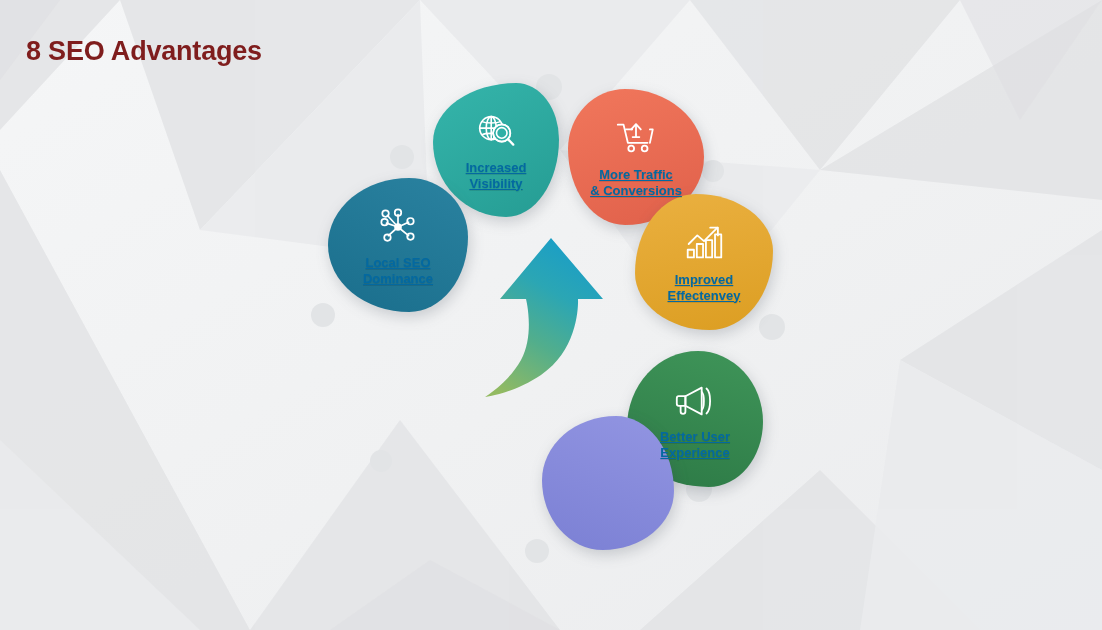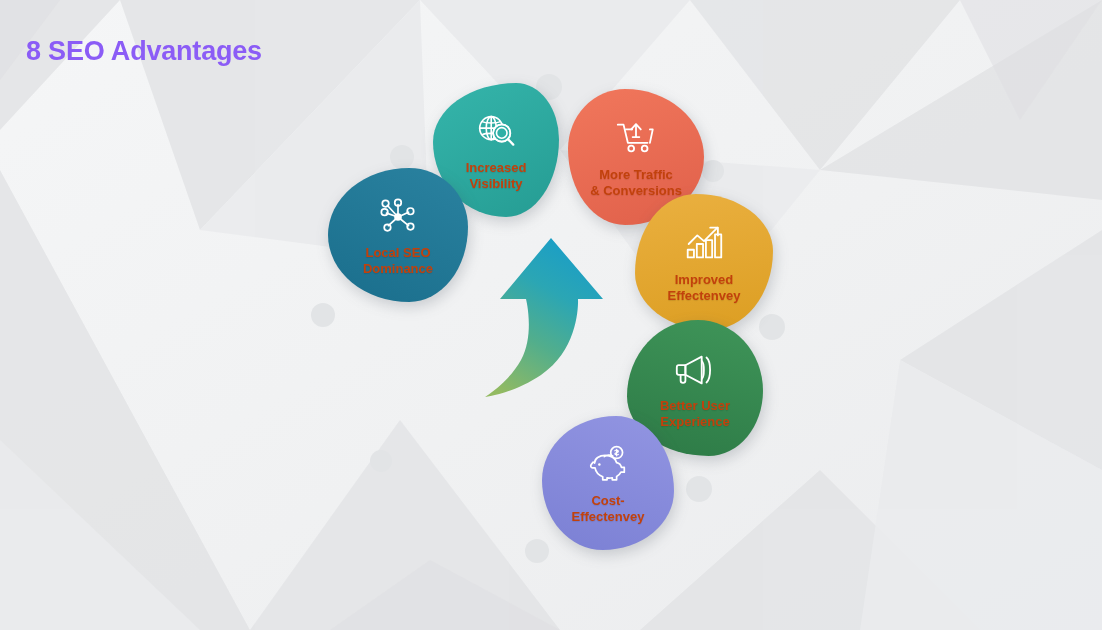--- a/index.html
+++ b/index.html
@@ -27,21 +27,21 @@
     height: 630px;
   }
 
   
   #page-title {
     position: absolute;
     left: 26px;
     top: 36px;
     font-size: 27px;
     font-weight: bold;
-    color: #8b5cf6;
+    color: #7f1d1d;
     letter-spacing: -0.2px;
     white-space: nowrap;
   }
 
   
   #wheel {
     position: absolute;
     left: 301px;
     top: 61px;
     width: 500px;
@@ -90,27 +90,28 @@
     margin-bottom: 5px;
   }
 
   .petal-icon svg {
     width: 100%;
     height: 100%;
     display: block;
   }
 
   .petal-label {
-    color: #c2410c;
+    color: #0369a1;
     font-size: 13px;
     font-weight: bold;
     line-height: 1.18;
     text-align: center;
     white-space: pre-line;
     text-shadow: 0 1px 1px rgba(0,0,0,0.10);
+    text-decoration: underline;
   }
 
   
   #center-arrow {
     position: absolute;
     left: 178px;
     top: 175px;
     width: 140px;
     height: 165px;
     z-index: 1;
@@ -240,61 +241,44 @@
             <rect x="35.5" y="14" width="6.5" height="24"></rect>
             <path d="M8 24 L17 15 L24 21 L38 7"></path>
             <path d="M30.5 7 H38.5 V15"></path>
           </svg>
         </span>
         <span class="petal-label">Improved
 Effectenvey</span>
       </div>
     </div>
 
-    <div class="petal" style="left:326px;top:259px;width:136px;height:136px;">
+    <div class="petal" style="left:326px;top:290px;width:136px;height:136px;">
       <div class="petal-blob" style="background:linear-gradient(195deg,#3f9559,#2d7a46);border-radius:52% 48% 40% 60% / 56% 52% 48% 44%;"></div>
       <div class="petal-content">
         <span class="petal-icon">
           <svg viewBox="0 0 48 48" fill="none" stroke="#ffffff" stroke-width="1.9" stroke-linecap="round" stroke-linejoin="round">
             <path d="M7 19 C6 19 5 20 5 21.5 V26.5 C5 28 6 29 7 29 H14 V19 Z"></path>
             <path d="M14 19 L31 10 V38 L14 29 Z"></path>
             <path d="M31 14.5 C34 17 34 31 31 33.5"></path>
             <path d="M36 11 C41 15.5 41 32.5 36 37"></path>
             <path d="M9 29 V35 C9 36.5 10 37.5 11.5 37.5 C13 37.5 14 36.5 14 35 V29"></path>
           </svg>
         </span>
         <span class="petal-label">Better User
 Experience</span>
       </div>
     </div>
 
     <div class="petal" style="left:241px;top:355px;width:132px;height:134px;">
       <div class="petal-blob" style="background:linear-gradient(200deg,#9295e2,#7b80d4);border-radius:56% 44% 54% 46% / 48% 56% 44% 52%;"></div>
-      <div class="petal-content">
-        <span class="petal-icon">
-          <svg viewBox="0 0 48 48" fill="none" stroke="#ffffff" stroke-width="1.8" stroke-linecap="round" stroke-linejoin="round">
-            <circle cx="33" cy="11" r="6.2"></circle>
-            <path d="M33 7.6 V14.4 M31.2 9.2 C31.2 8.3 34.8 8.3 34.8 9.8 C34.8 11.3 31.2 10.8 31.2 12.3 C31.2 13.7 34.8 13.7 34.8 12.8" stroke-width="1.3"></path>
-            <path d="M10 22 C10 17 15 14 21 14 C27 14 31.5 17 33 21.5
-                     C35.5 22 37.5 24 38 26.5 L41 26.5 L41 31.5 L37.5 31.5
-                     C36.5 33.5 35 35 33 36 L33 39.5 L28.5 39.5 L28.5 37.3
-                     C27 37.6 25 37.7 23 37.5 L23 39.5 L18.5 39.5 L18.5 36.3
-                     C14 34.3 11 30.5 10.5 27 L8 27 C6 27 5.5 25 6.5 23.5 L8.5 21"></path>
-            <circle cx="15" cy="23.5" r="1.3" fill="#ffffff" stroke="none"></circle>
-            <path d="M20 15.5 C22.5 13 27 13 29 14.5" stroke-width="1.5"></path>
-          </svg>
-        </span>
-        <span class="petal-label">Cost-
-Effectenvey</span>
-      </div>
-    </div>
-
-
-
-    <div class="petal" style="left:27px;top:107px;width:140px;height:134px;">
+    </div>
+
+
+
+    <div class="petal" style="left:27px;top:117px;width:140px;height:134px;">
       <div class="petal-blob" style="background:linear-gradient(25deg,#1a6e8c,#2a82a0);border-radius:58% 42% 42% 58% / 50% 44% 56% 50%;"></div>
       <div class="petal-content">
         <span class="petal-icon">
           <svg viewBox="0 0 48 48" fill="none" stroke="#ffffff" stroke-width="1.8" stroke-linecap="round" stroke-linejoin="round">
             <line x1="24" y1="24" x2="24" y2="11"></line>
             <line x1="24" y1="24" x2="35" y2="19"></line>
             <line x1="24" y1="24" x2="35" y2="33"></line>
             <line x1="24" y1="24" x2="14" y2="33"></line>
             <line x1="24" y1="24" x2="12" y2="20"></line>
             <line x1="24" y1="24" x2="13" y2="12"></line>

